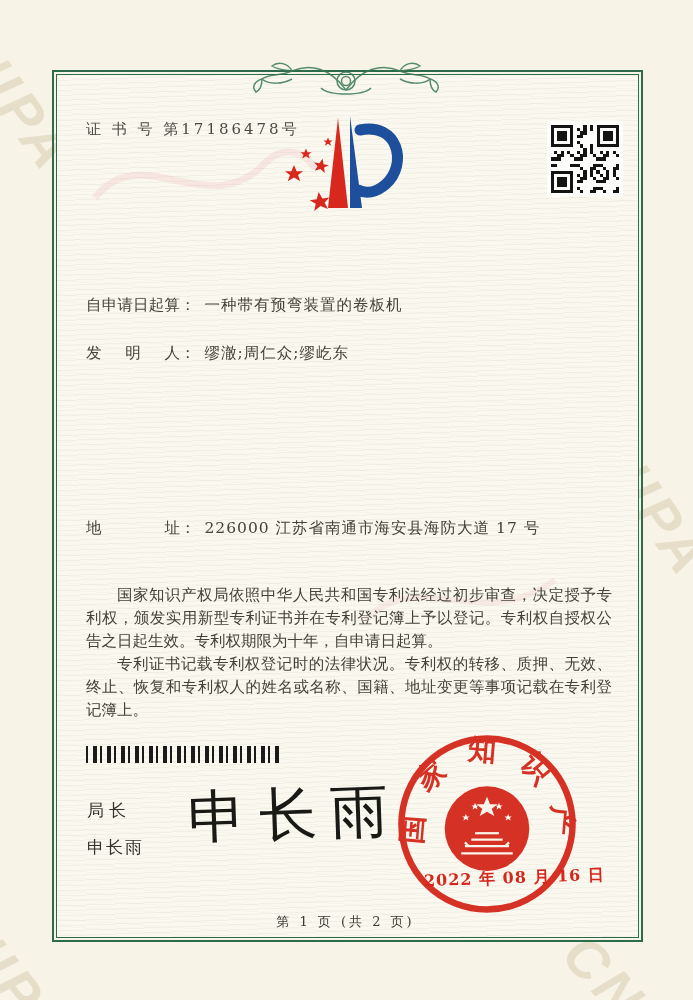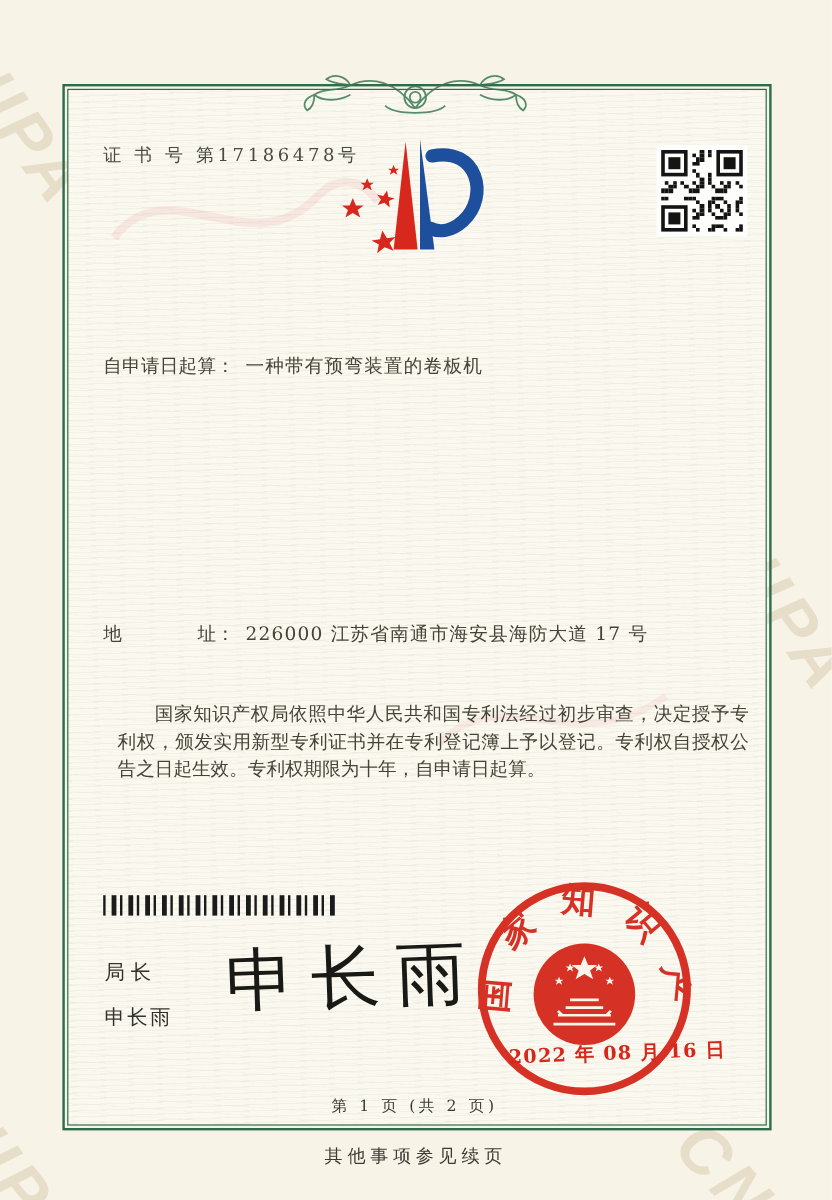--- a/index.html
+++ b/index.html
@@ -49,21 +49,21 @@
   .frow{position:absolute;left:86px;font-size:15.5px;color:#454238;z-index:3;white-space:nowrap;}
   .flabel{display:inline-block;width:94px;text-align:justify;text-align-last:justify;
       vertical-align:top;}
   .fvalue{margin-left:9px;letter-spacing:1px;}
   .r1{top:295px;} .r2{top:343px;} .r3{top:388px;} .r4{top:432px;}
   .r5{top:475px;} .r6{top:518px;} .r7{top:556px;}
   .pair2{position:absolute;left:260px;top:0;white-space:nowrap;}
 
   
   .body-text{position:absolute;left:86px;top:584px;width:526px;font-size:15.5px;
-      line-height:23px;color:#454238;text-align:justify;z-index:3;margin-left:12px;}
+      line-height:23px;color:#454238;text-align:justify;z-index:3;}
   .body-text p{margin:0;text-indent:2em;}
 
   
   .barcode{position:absolute;left:86px;top:746px;width:198px;height:17px;display:flex;
       align-items:stretch;z-index:3;}
   .bb{margin-right:1px;}
 
   
   .signer-title{position:absolute;left:87px;top:799px;font-size:17px;letter-spacing:5px;
       color:#34322c;z-index:3;}
@@ -230,26 +230,30 @@
       </div>
     <div class="qf qf-tl"></div>
     <div class="qf qf-tr"></div>
     <div class="qf qf-bl"></div>
   </div>
 
 
   <div class="frow r1">
     <span class="flabel">自申请日起算</span><span>：</span><span class="fvalue">一种带有预弯装置的卷板机</span>
   </div>
+  <div class="frow r2">
+    <span class="flabel">发明人</span><span>：</span><span class="fvalue">缪澈;周仁众;缪屹东</span>
+  </div>
   <div class="frow r6">
     <span class="flabel">地址</span><span>：</span><span class="fvalue">226000 江苏省南通市海安县海防大道 17 号</span>
   </div>
 
   <div class="body-text">
     <p>国家知识产权局依照中华人民共和国专利法经过初步审查，决定授予专利权，颁发实用新型专利证书并在专利登记簿上予以登记。专利权自授权公告之日起生效。专利权期限为十年，自申请日起算。</p>
+    <p>专利证书记载专利权登记时的法律状况。专利权的转移、质押、无效、终止、恢复和专利权人的姓名或名称、国籍、地址变更等事项记载在专利登记簿上。</p>
   </div>
 
   <div class="barcode">
       <span class="bb" style="width: 2px; background: rgb(27, 27, 27);"></span>
       <span class="bb" style="width: 3px; background: transparent;"></span>
       <span class="bb" style="width: 4px; background: rgb(27, 27, 27);"></span>
       <span class="bb" style="width: 1px; background: transparent;"></span>
       <span class="bb" style="width: 2px; background: rgb(27, 27, 27);"></span>
       <span class="bb" style="width: 3px; background: transparent;"></span>
       <span class="bb" style="width: 4px; background: rgb(27, 27, 27);"></span>
@@ -329,15 +333,14 @@
         <path d="M83,117 h34"></path>
         <path d="M87,110 h26"></path>
         <path d="M80,124 l-4,-4 M120,124 l4,-4"></path>
       </g>
     </g>
   </svg>
   <div class="seal-date">2022 年 08 月 16 日</div>
 
   <div class="page-info">第 1 页 (共 2 页)</div>
 
-  <div class="footer-note">其他事项参见续页</div>
 
 </div>
 
 </body></html>

